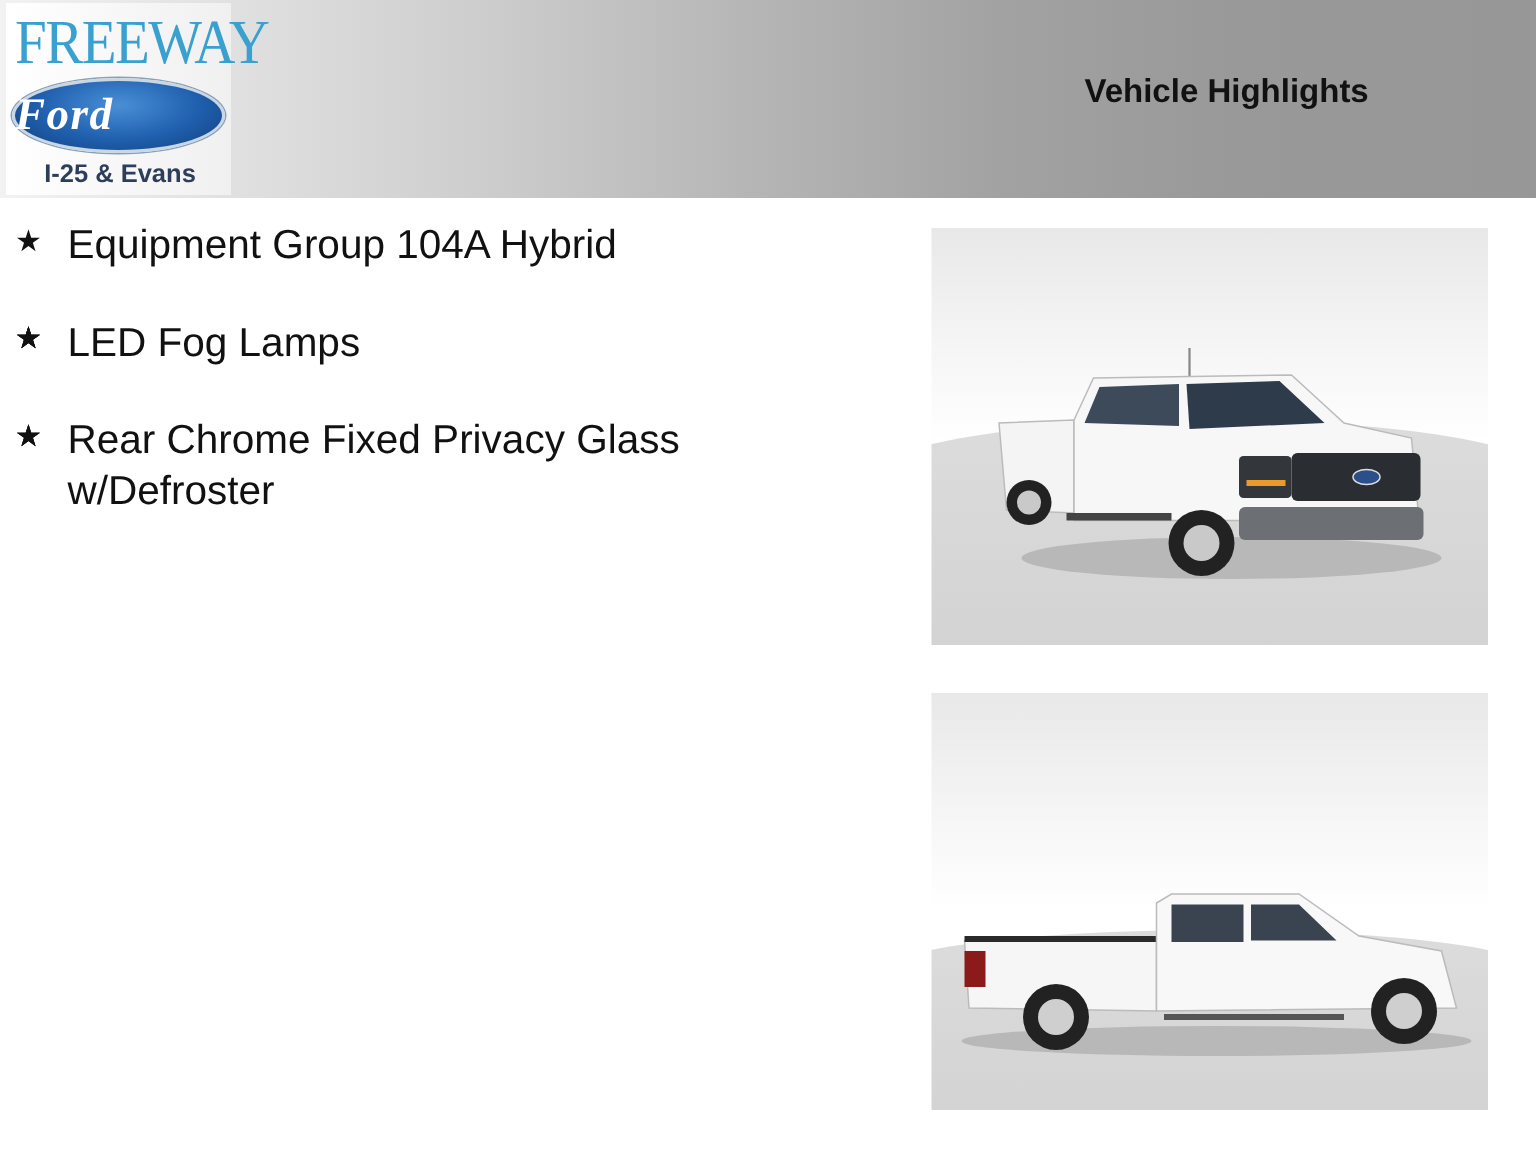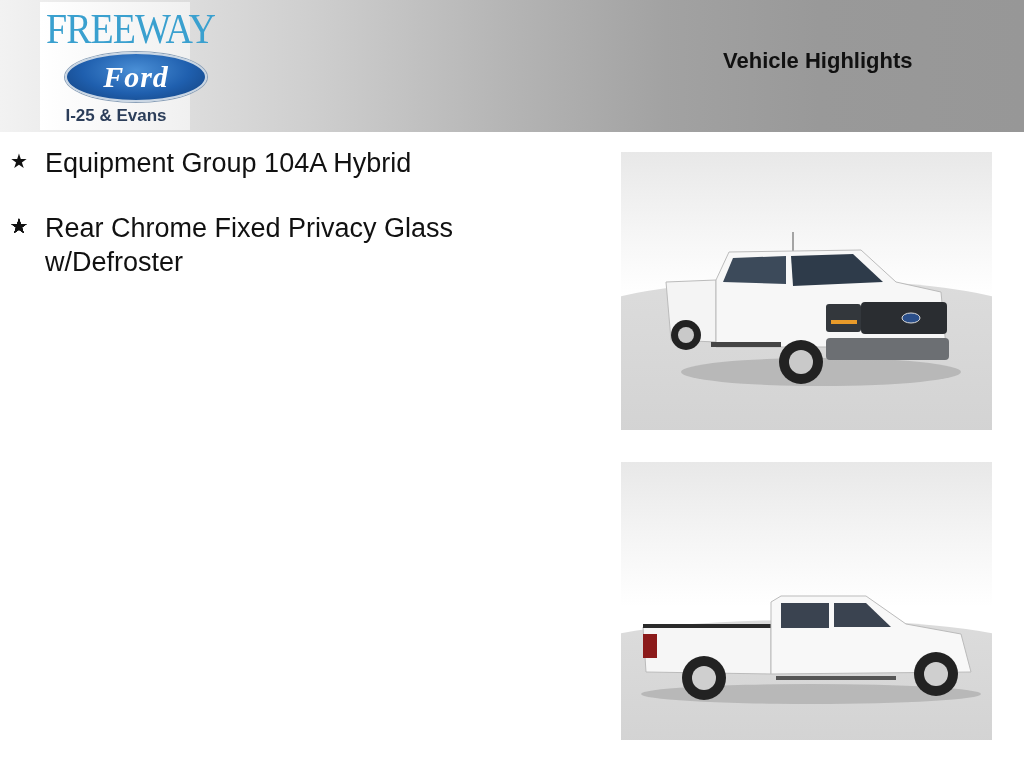--- a/index.html
+++ b/index.html
@@ -7,34 +7,33 @@
       width: 1024px; height: 768px; overflow: hidden; background: #ffffff;
       font-family: "Liberation Sans", sans-serif; position: relative;
     }
     .header {
       position: absolute; left: 0; top: 0; width: 1024px; height: 132px;
       background: linear-gradient(to right, #f2f2f2 0%, #e4e4e4 12%, #cfcfcf 30%, #b4b4b4 50%, #a2a2a2 65%, #999999 80%, #979797 100%);
     }
     .logo {
       position: absolute; left: 4px; top: 2px; width: 150px; height: 128px;
       background: linear-gradient(to right, #ffffff, #f0f0f0);
-      margin-left: 36px;
     }
     .logo-top {
       position: absolute; left: 6px; top: 4px; width: 144px; text-align: center;
       font-family: "Liberation Serif", serif; font-size: 38px; letter-spacing: -1px;
       color: #3aa0cf; transform: scaleY(1.1); transform-origin: top;
       line-height: 42px;
     }
     .logo-oval {
-      position: absolute; left: 25px; top: 50px; width: 138px; height: 46px;
+      position: absolute; left: 4px; top: 50px; width: 138px; height: 46px;
       border-radius: 50%;
       background: radial-gradient(ellipse at 50% 35%, #4a8fd6 0%, #1f5fae 55%, #123f7a 100%);
       border: 2px solid #c9d6e4; box-shadow: 0 0 0 1px #8aa0b8;
-      display: flex; align-items: center; justify-content: center;
+      display: flex; align-items: center; 
     }
     .logo-oval span {
       color: #ffffff; font-family: "Liberation Serif", serif; font-style: italic;
       font-size: 30px; font-weight: bold; letter-spacing: 1px;
     }
     .logo-bottom {
       position: absolute; left: 4px; top: 104px; width: 144px; text-align: center;
       font-family: Liberation Sans, sans-serif; font-weight: bold; font-size: 17px;
       color: #2c3e5a;
     }
@@ -90,20 +89,21 @@
     <span class="star">★</span>
   </li>
   <li class="bullet" style="width:440px;">
     <span class="star">★</span>
   </li>
   <li class="bullet">
     <span class="star">★</span>
   </li>
   <li class="bullet">
     <span class="star">★</span>
+    <span>LED Fog Lamps</span>
   </li>
   <li class="bullet">
     <span class="star">★</span>
   </li>
   <li class="bullet" style="width:530px;">
     <span class="star">★</span>
   </li>
   <li class="bullet" style="width:500px;">
     <span class="star">★</span>
     <span>Rear Chrome Fixed Privacy Glass w/Defroster</span>

